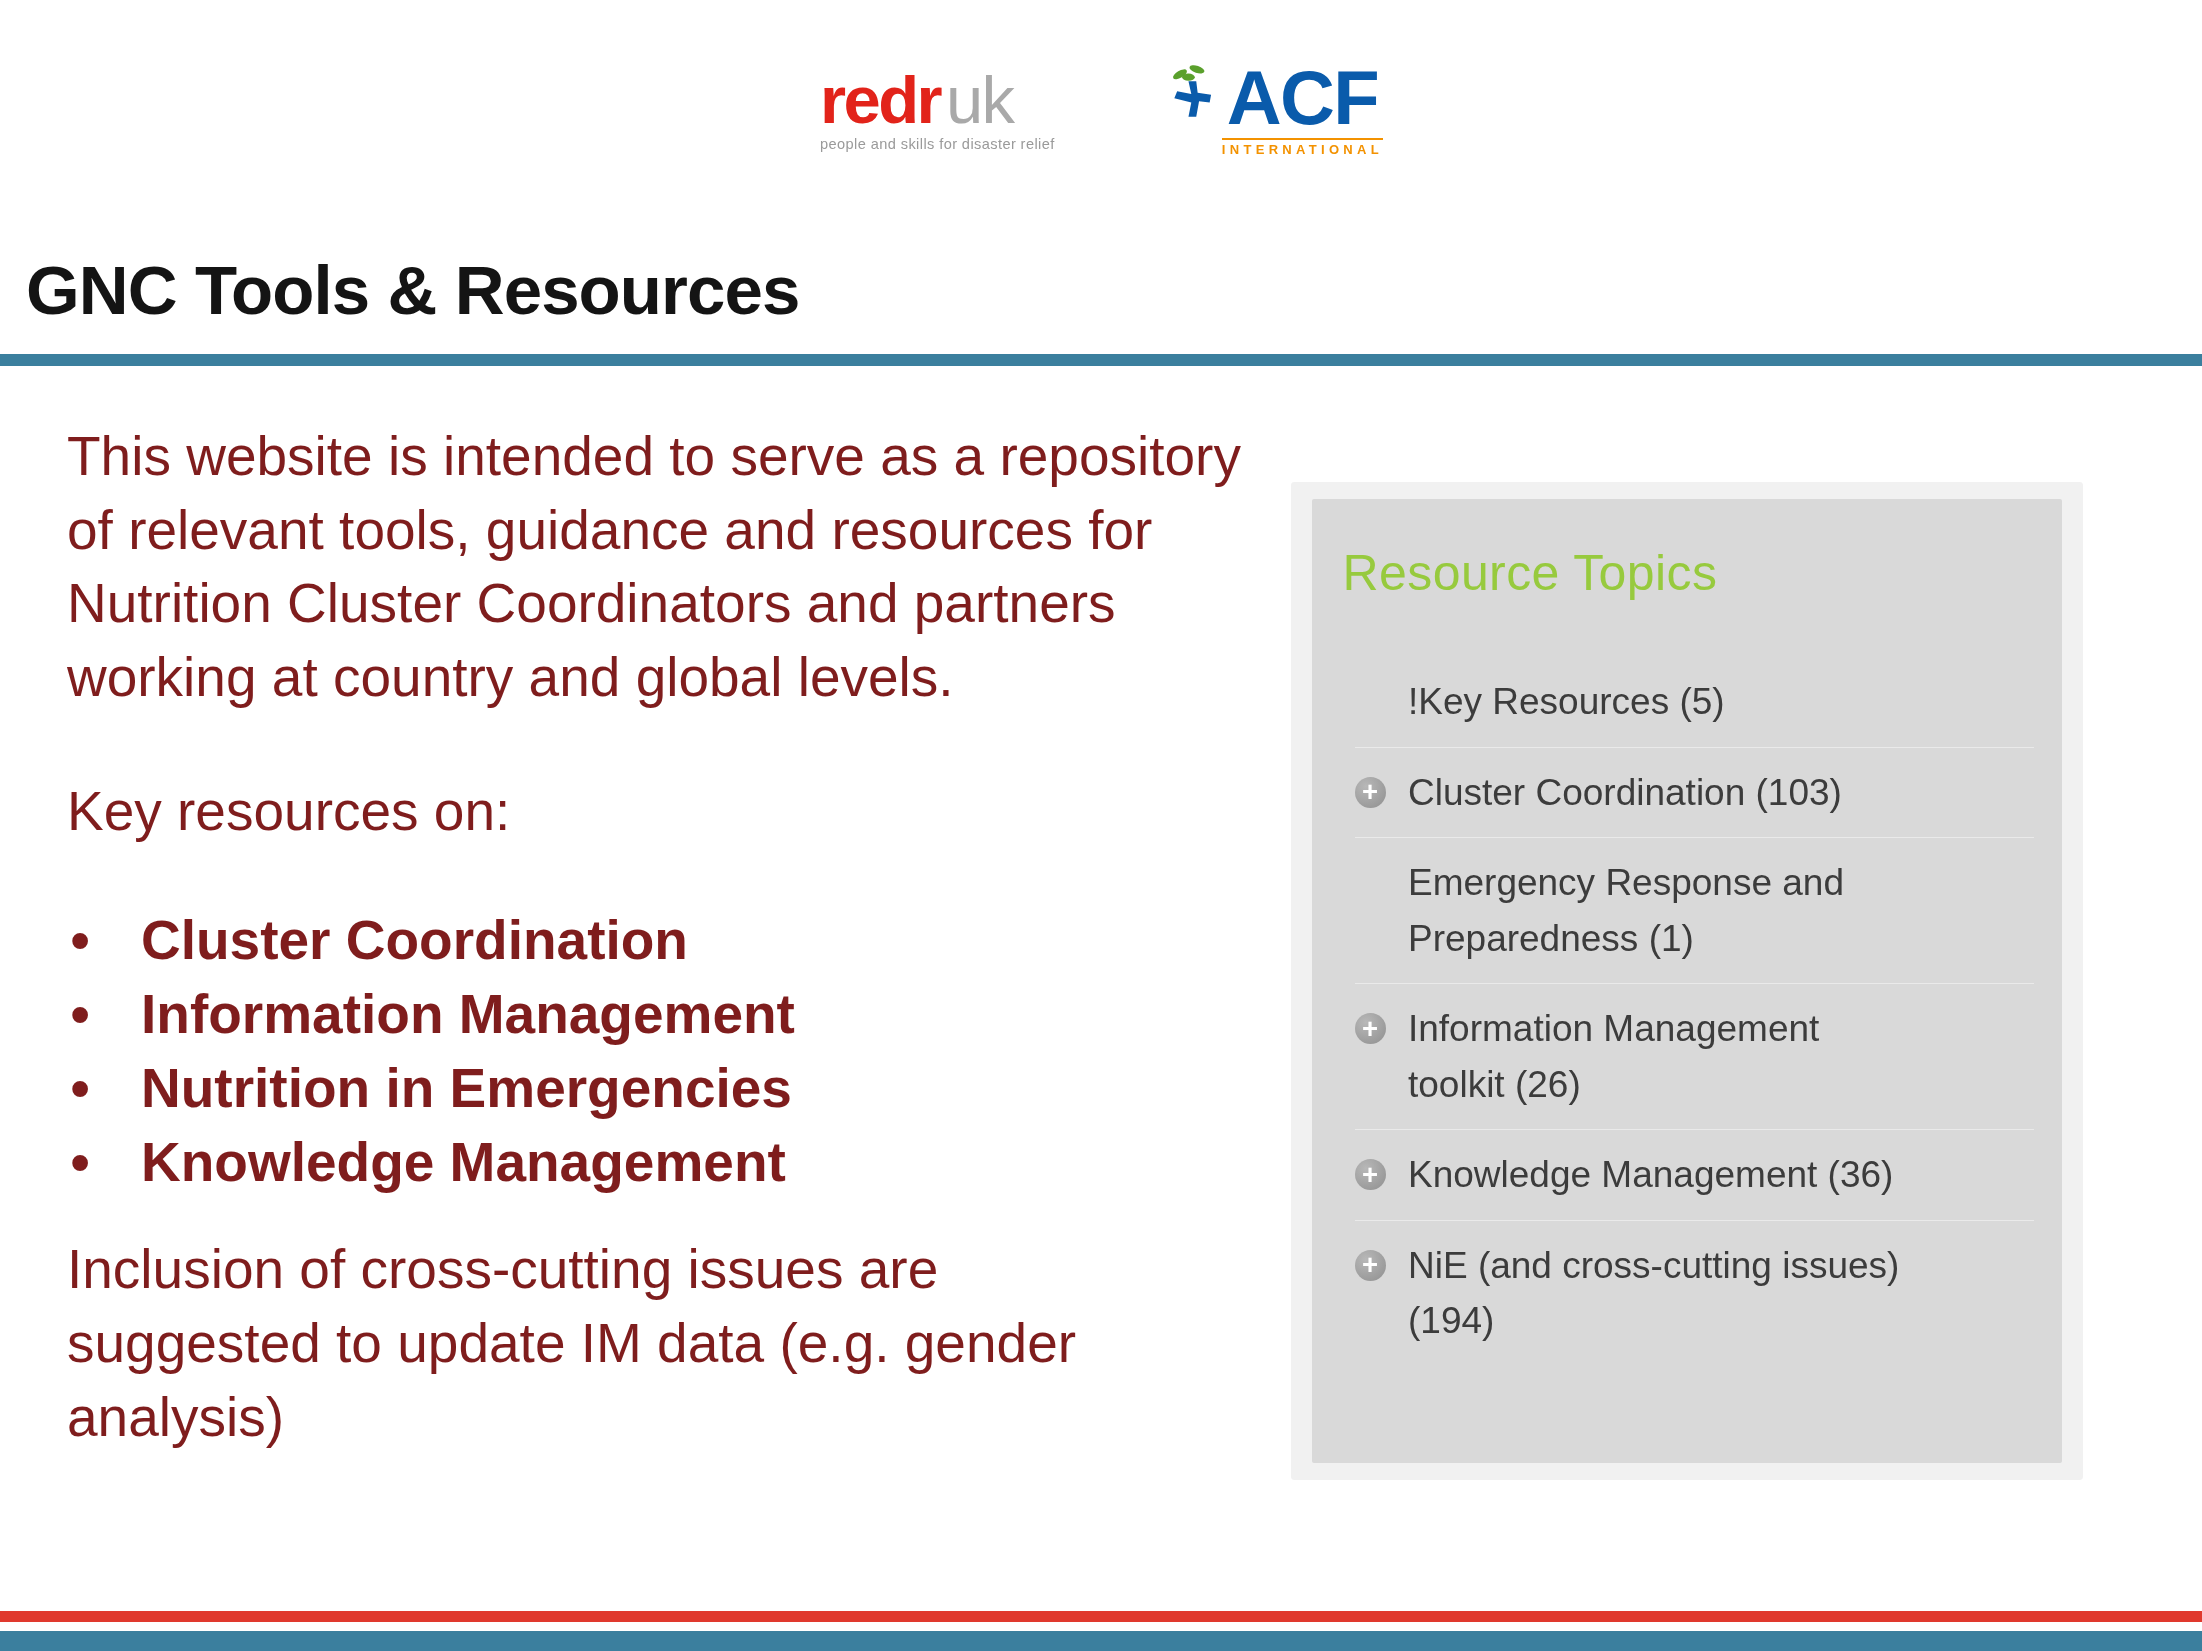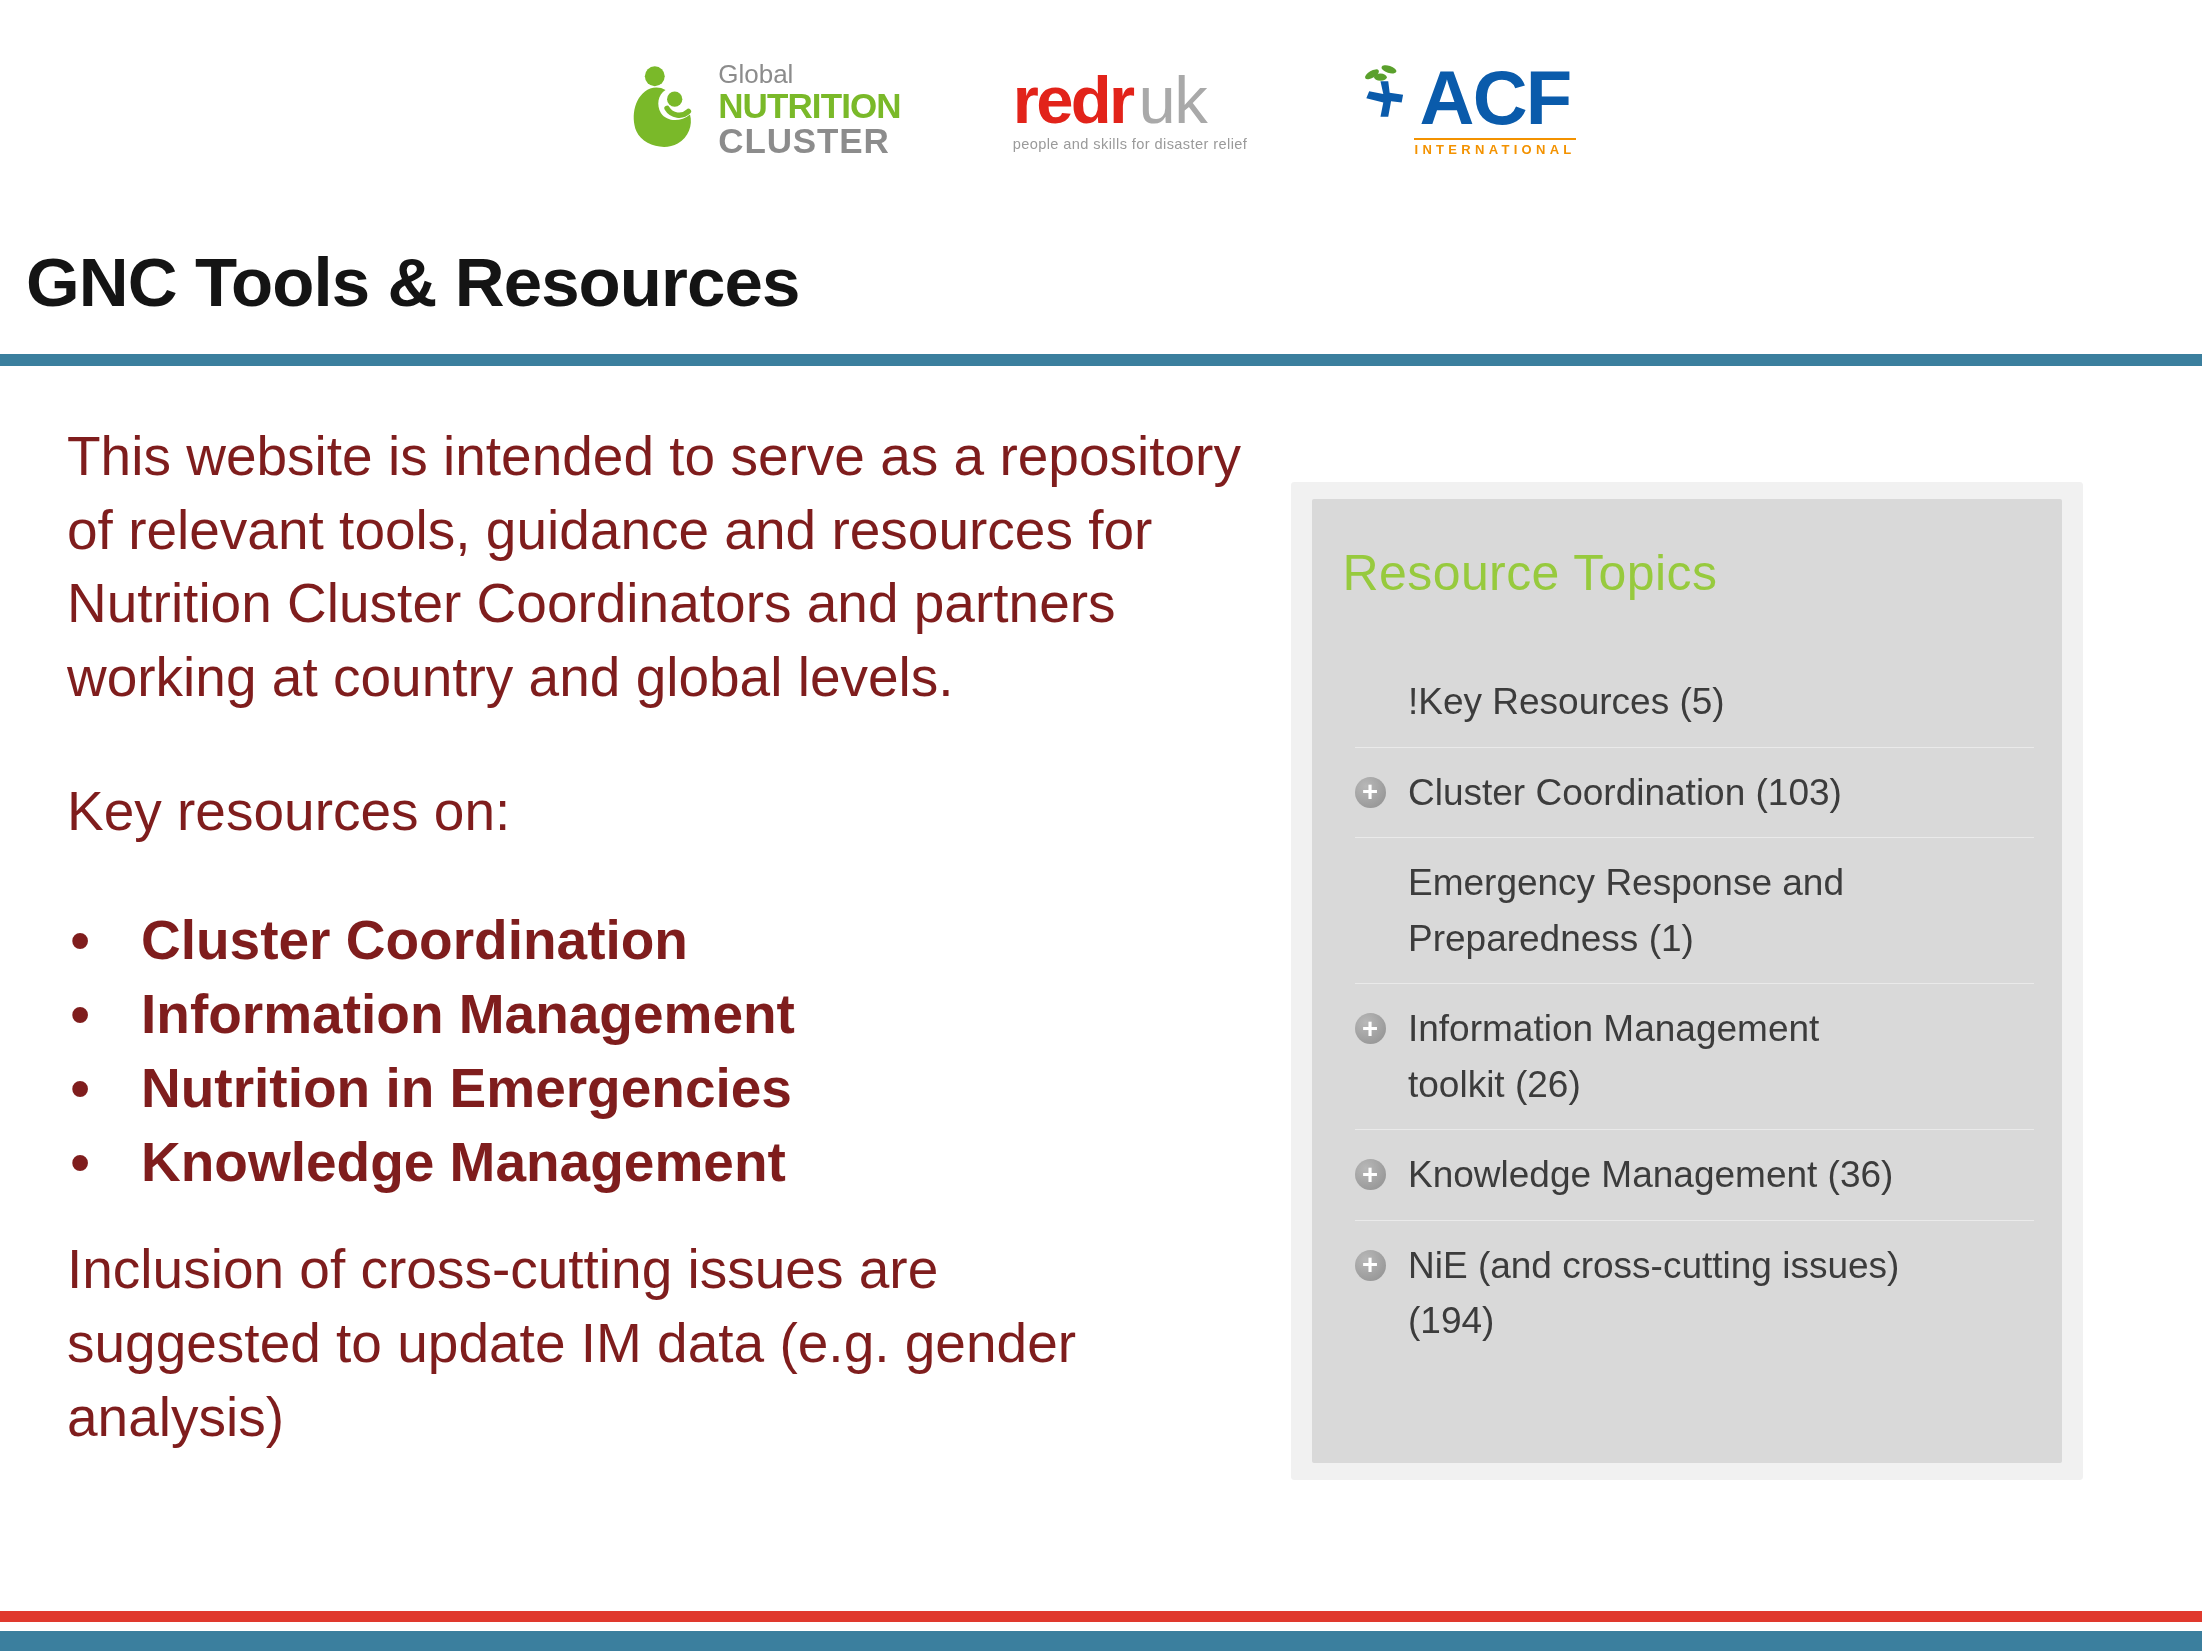--- a/index.html
+++ b/index.html
@@ -40,21 +40,21 @@
   .redr-tagline { color: #9a9a9a; font-size: 14.6px; margin-top: 5.2px; letter-spacing: 0.4px; }
 
   .logo-acf { display: flex; align-items: flex-start; gap: 5.2px; }
   .acf-text { display: flex; flex-direction: column; align-items: center; }
   .acf-word { color: #0a5bab; font-size: 76px; font-weight: bold; line-height: 0.92; letter-spacing: -1.7px; }
   .acf-sub { color: #f39200; font-size: 13px; font-weight: bold; letter-spacing: 4.3px; margin-top: 5px; border-top: 2.6px solid #f39200; padding-top: 2.6px; }
 
   
   .page-title {
     position: absolute;
-    left: 26px; top: 243px;
+    left: 26px; top: 251px;
     font-size: 69px;
     font-weight: bold;
     color: #141414;
     letter-spacing: -0.9px;
   }
   .title-rule {
     position: absolute;
     left: 0; top: 354px;
     width: 100%; height: 12px;
     background: #3b7f9e;
@@ -141,35 +141,20 @@
     background: #3b7f9e;
   }
 </style>
 </head>
 <body>
 
 <div class="slide">
 
   <div class="logos">
 
-    <div class="logo-gnc">
-      <span>
-        <svg viewBox="0 0 100 115" width="77" height="88" aria-hidden="true">
-          <circle cx="36" cy="16" r="13" fill="#7ab929"></circle>
-          <path d="M30 32 C10 40 4 68 12 88 C20 106 48 114 66 104 C80 96 86 80 82 66 C70 76 52 76 44 64 C38 54 40 40 50 34 C44 30 36 30 30 32 Z" fill="#7ab929"></path>
-          <circle cx="62" cy="46" r="10" fill="#7ab929"></circle>
-          <path d="M52 58 C58 68 72 70 80 62" stroke="#7ab929" stroke-width="7" fill="none" stroke-linecap="round"></path>
-        </svg>
-      </span>
-      <span class="gnc-text">
-        <span class="gnc-line1">Global</span>
-        <span class="gnc-line2">NUTRITION</span>
-        <span class="gnc-line3">CLUSTER</span>
-      </span>
-    </div>
 
 
     <div class="logo-redr">
       <span class="redr-row">
         <span class="redr-red">redr</span>
         <span class="redr-uk">uk</span>
       </span>
       <span class="redr-tagline">people and skills for disaster relief</span>
     </div>
 

